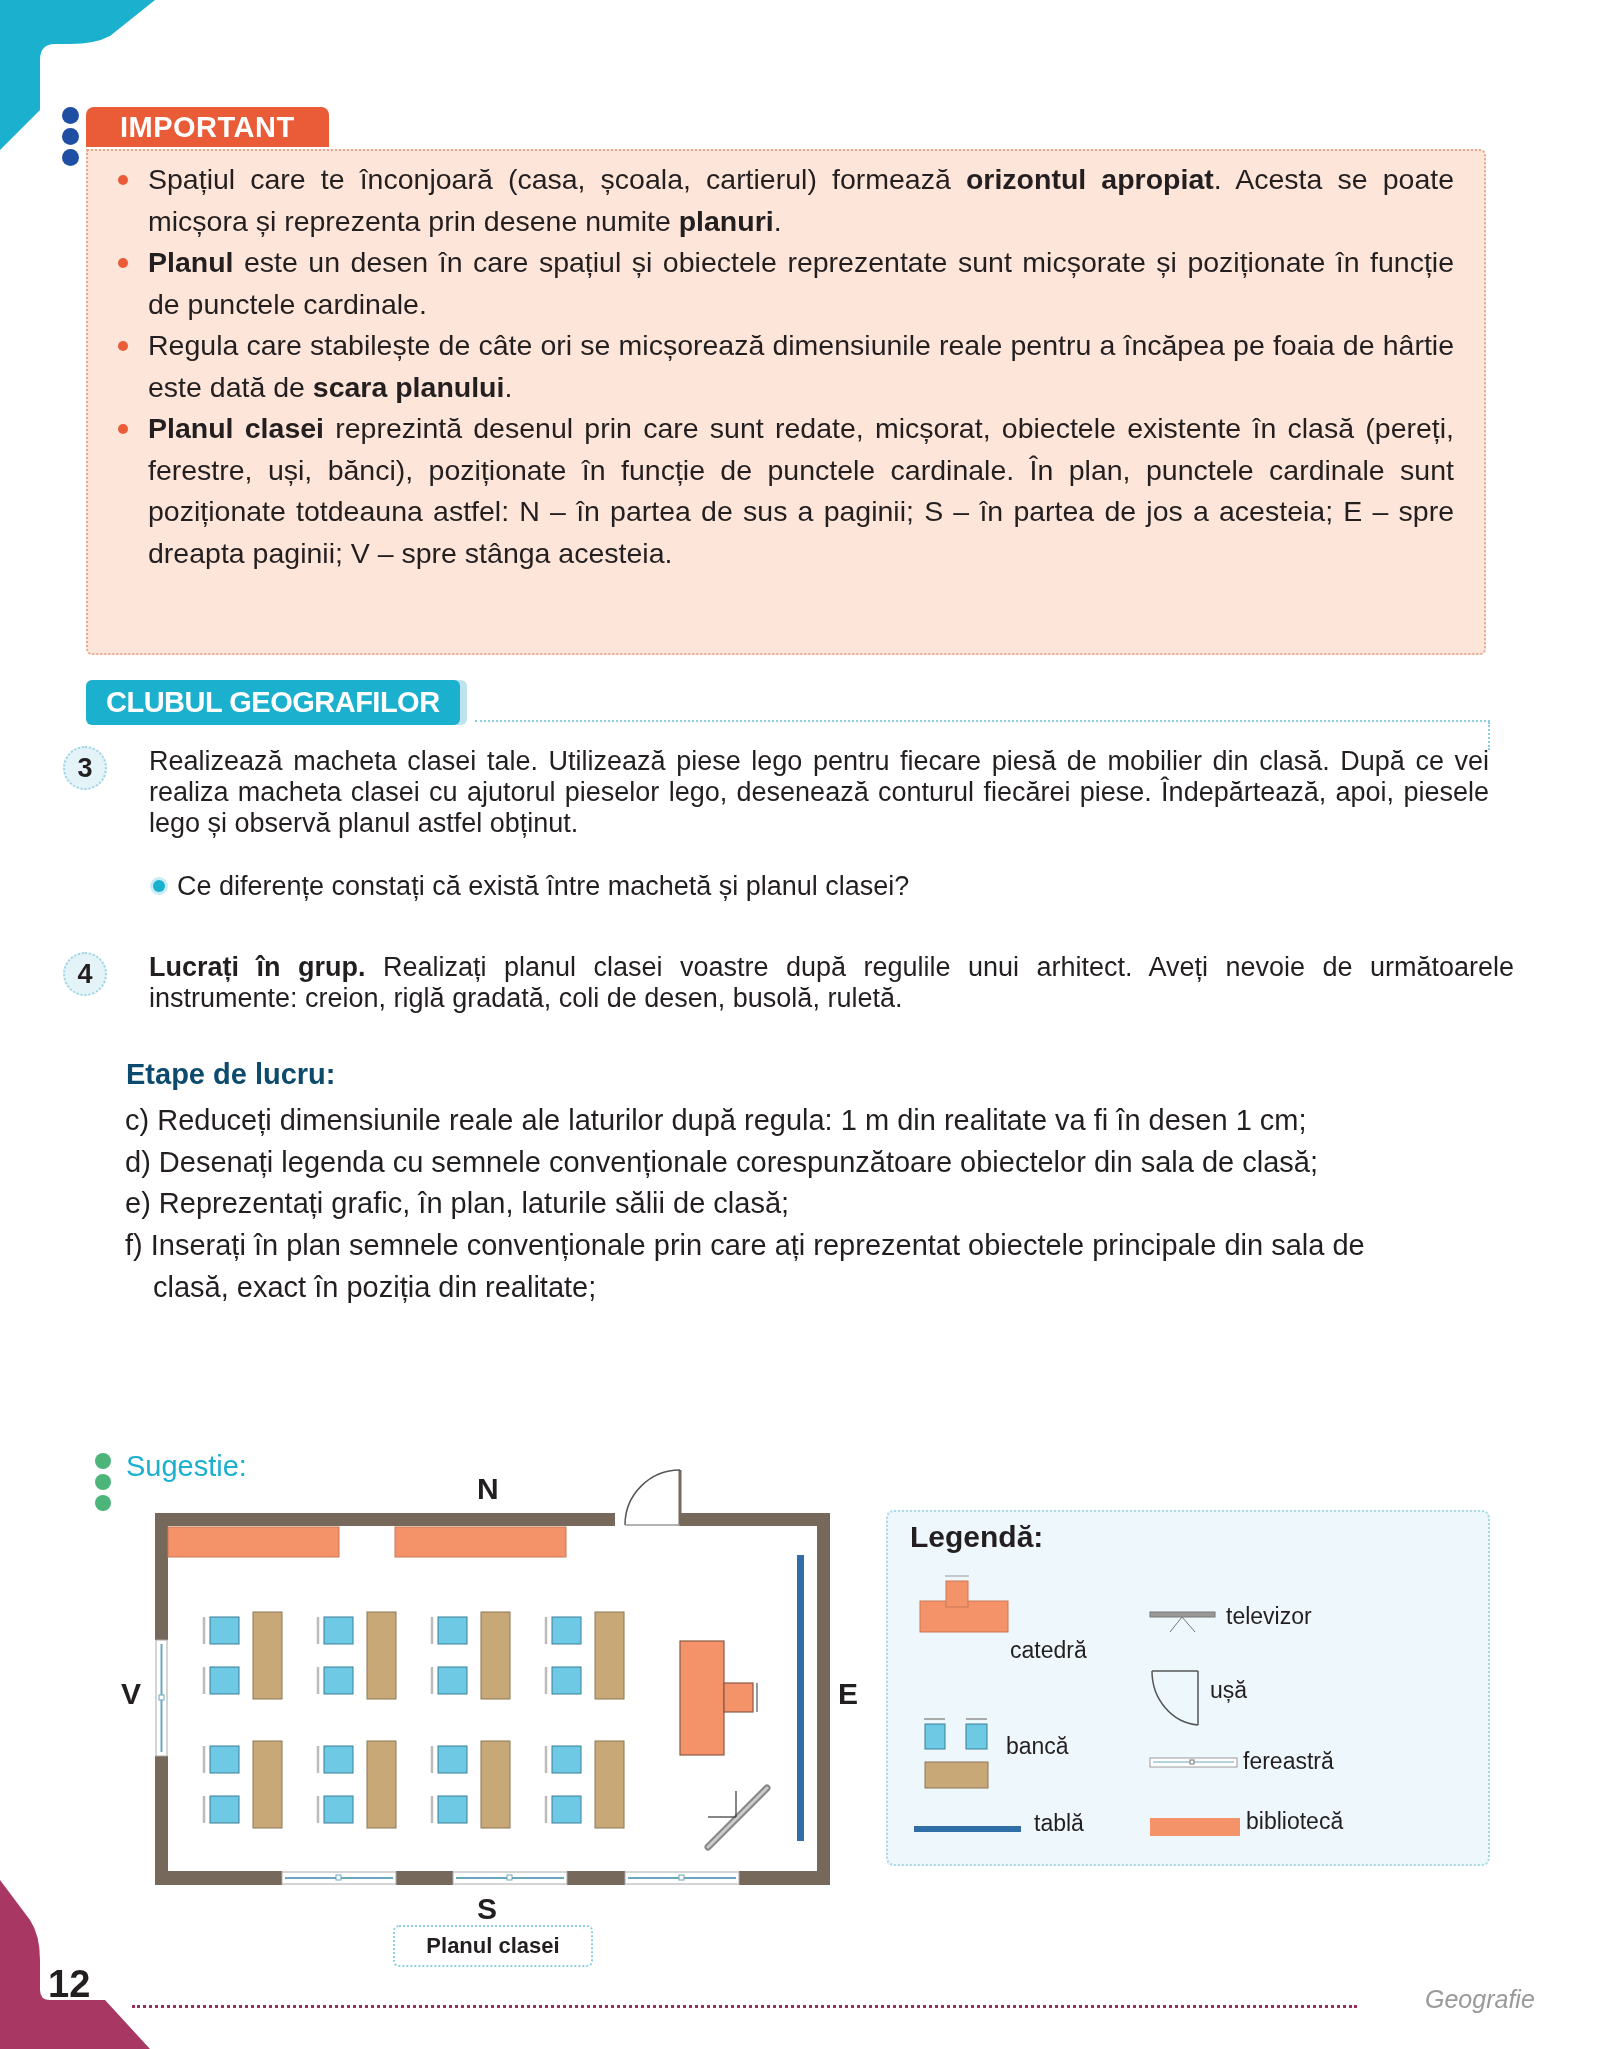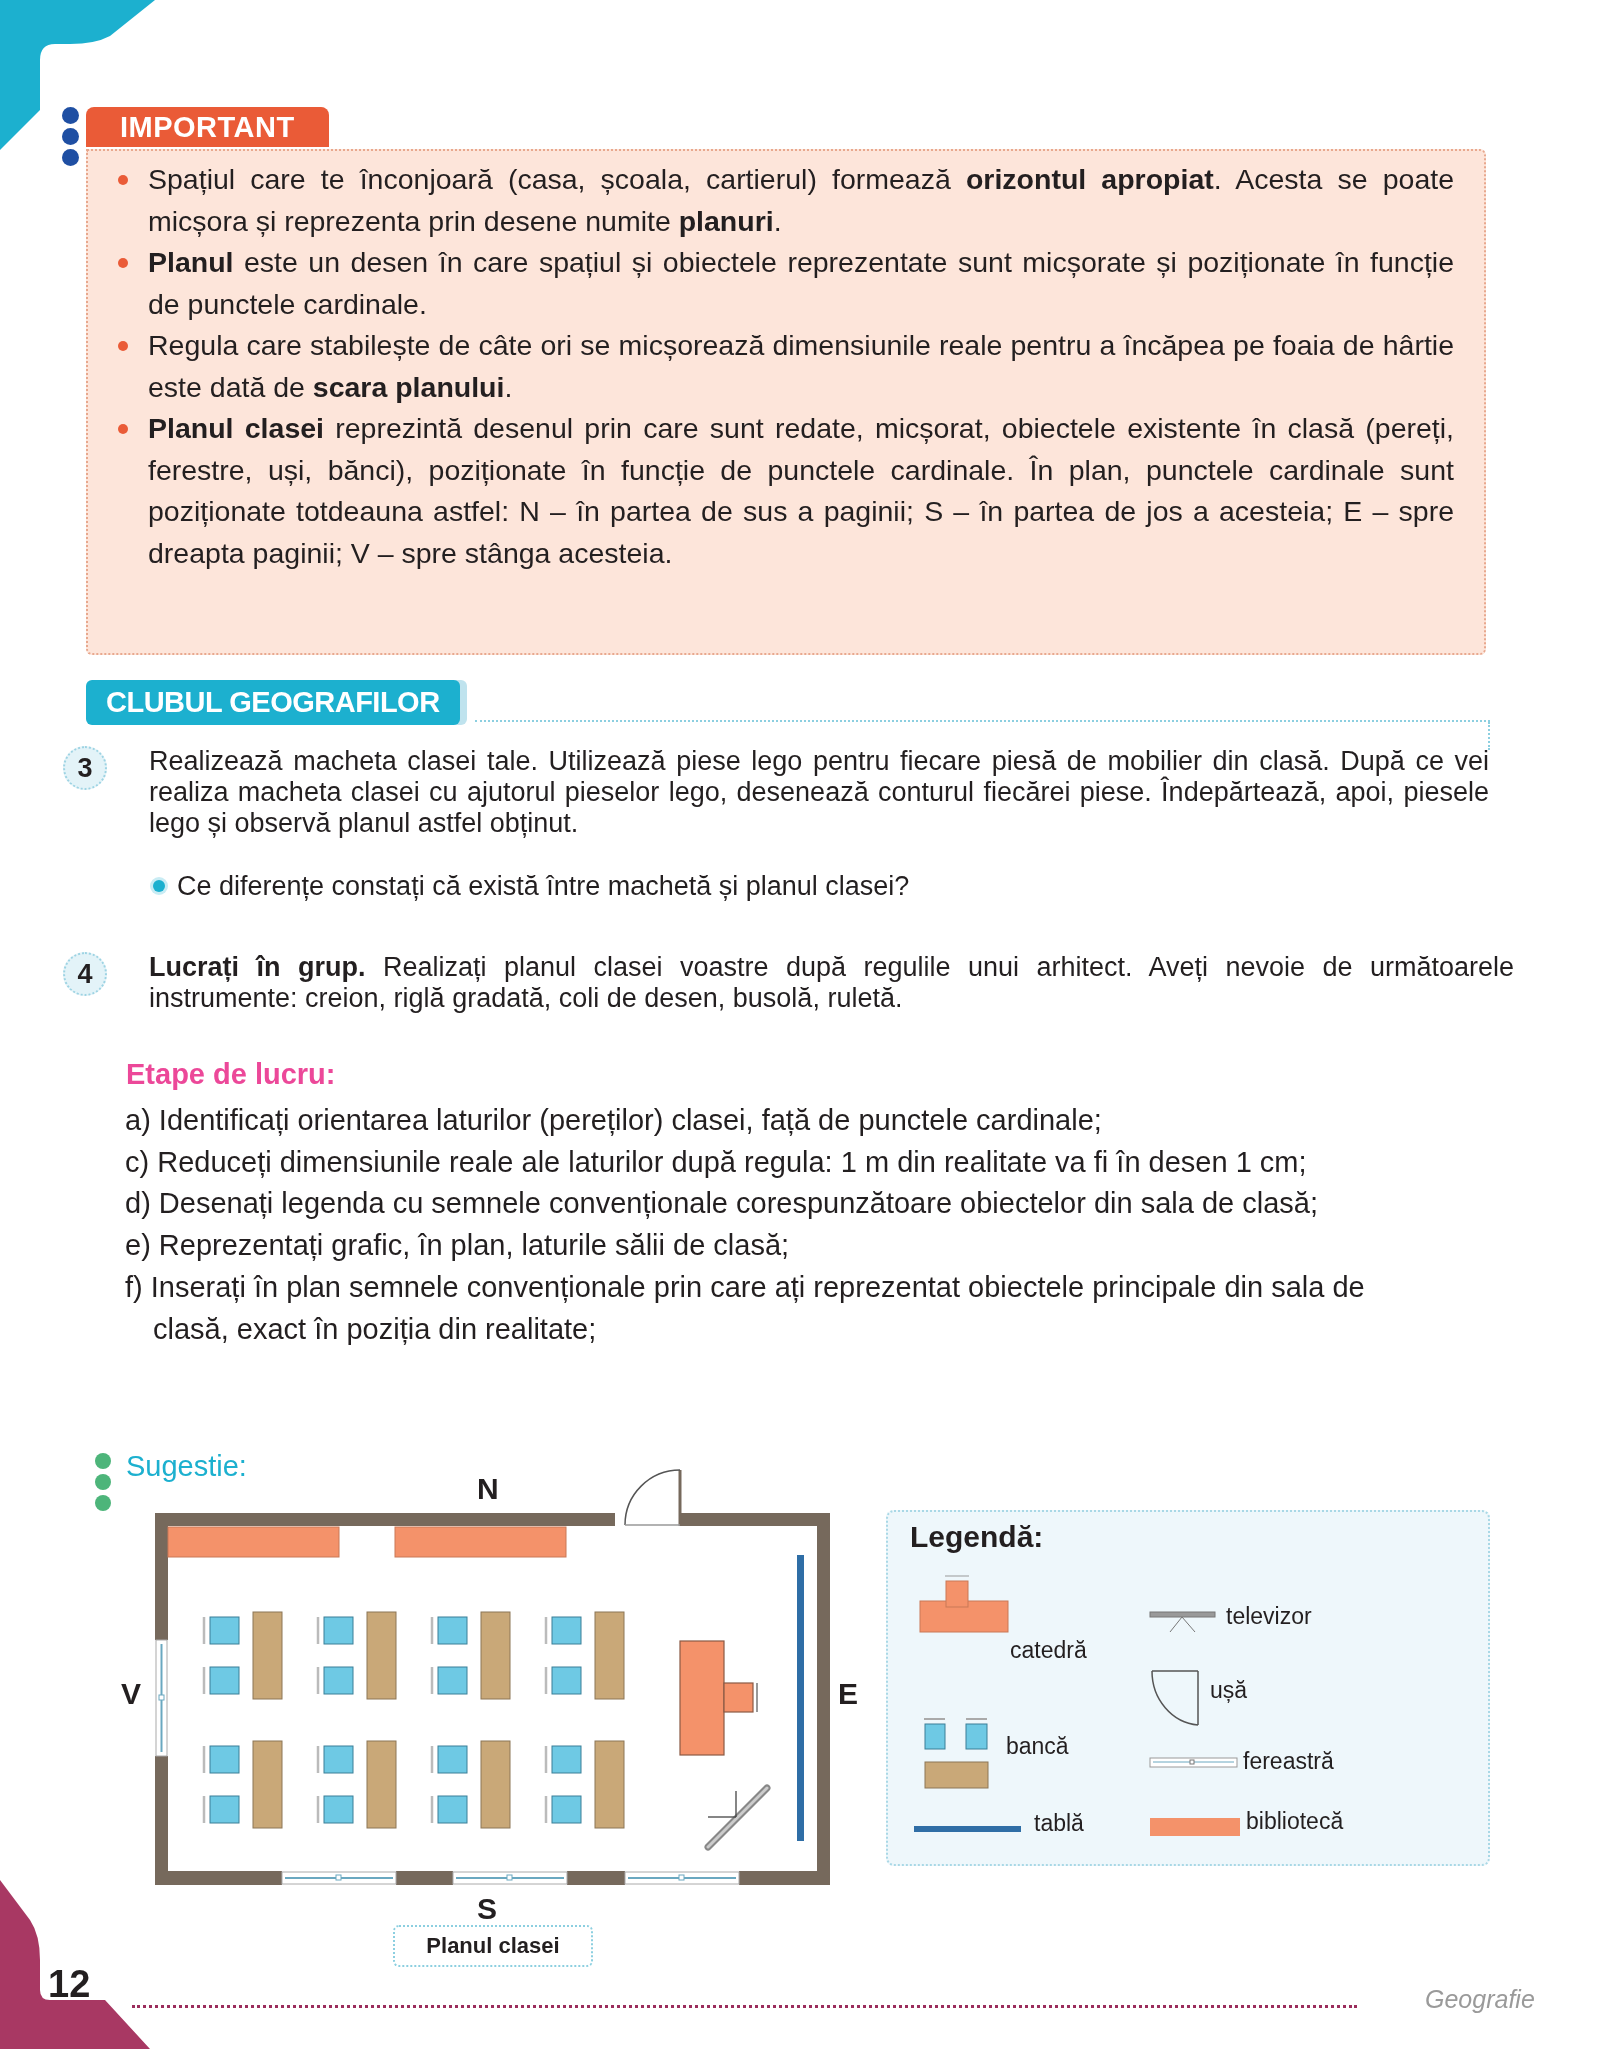--- a/index.html
+++ b/index.html
@@ -27,21 +27,21 @@
   .club-tab-shadow { left:455px; top:680px; width:12px; height:45px; background:#bfe3ee; border-radius:0 6px 6px 0; }
   .club-line { left:475px; top:720px; width:1015px; border-top:2px dotted #8ccfe0; }
   .club-line-end { left:1488px; top:722px; height:28px; border-left:2px dotted #8ccfe0; }
 
   
   .num-badge { width:44px; height:44px; border-radius:50%; background:#e3f3f8; border:2px dotted #9dd3e3;
                box-sizing:border-box; text-align:center; font-weight:bold; font-size:27px; line-height:40px; }
   .para { font-size:27px; line-height:31px; text-align:justify;margin-left:24px; }
   .q-bullet { display:inline-block; width:12px; height:12px; border-radius:50%; background:#1cb0cf;
               box-shadow:0 0 0 3px #c9ecf4; margin:0 12px 4px 4px; vertical-align:middle; }
-  .etape-title { color:#ec4899; font-size:29px; font-weight:bold; }
+  .etape-title { color:#0c4a6e; font-size:29px; font-weight:bold; }
   .step { font-size:29px; line-height:41.7px; }
   .step.indent { padding-left:28px; }
 
   
   .sug-dots { left:95px; top:1453px; }
   .sug-dot { width:16px; height:16px; border-radius:50%; background:#4db57a; margin-bottom:5px; }
   .sug-label { left:126px; top:1450px; color:#1cb0cf; font-size:29px; }
   .card-label { font-weight:bold; font-size:30px; }
 
   .legend-box { left:886px; top:1510px; width:604px; height:356px; background:#eef7fb; border:2px dotted #a9d8e6;
@@ -90,21 +90,20 @@
 <div class="abs para" style="left:125px;top:871px;width:1340px;">
   <span class="q-bullet"></span><span>Ce diferențe constați că există între machetă și planul clasei?</span>
 </div>
 
 <div class="abs num-badge" style="left:63px;top:952px;">4</div>
 <div class="abs para" style="left:125px;top:952px;width:1365px;">
   <b>Lucrați în grup.</b><span> Realizați planul clasei voastre după regulile unui arhitect. Aveți nevoie de următoarele instrumente: creion, riglă gradată, coli de desen, busolă, ruletă.</span>
 </div>
 <div class="abs etape-title" style="left:126px;top:1058px;">Etape de lucru:</div>
 <div class="abs" style="left:125px;top:1100px;width:1370px;">
-  <div class="step">a) Identificați orientarea laturilor (pereților) clasei, față de punctele cardinale;</div>
   <div class="step">c) Reduceți dimensiunile reale ale laturilor după regula: 1 m din realitate va fi în desen 1 cm;</div>
   <div class="step">d) Desenați legenda cu semnele convenționale corespunzătoare obiectelor din sala de clasă;</div>
   <div class="step">e) Reprezentați grafic, în plan, laturile sălii de clasă;</div>
   <div class="step">f) Inserați în plan semnele convenționale prin care ați reprezentat obiectele principale din sala de</div>
   <div class="step indent">clasă, exact în poziția din realitate;</div>
 </div>
 
 <div class="abs sug-dots">
   <div class="sug-dot"></div>
     <div class="sug-dot"></div>

